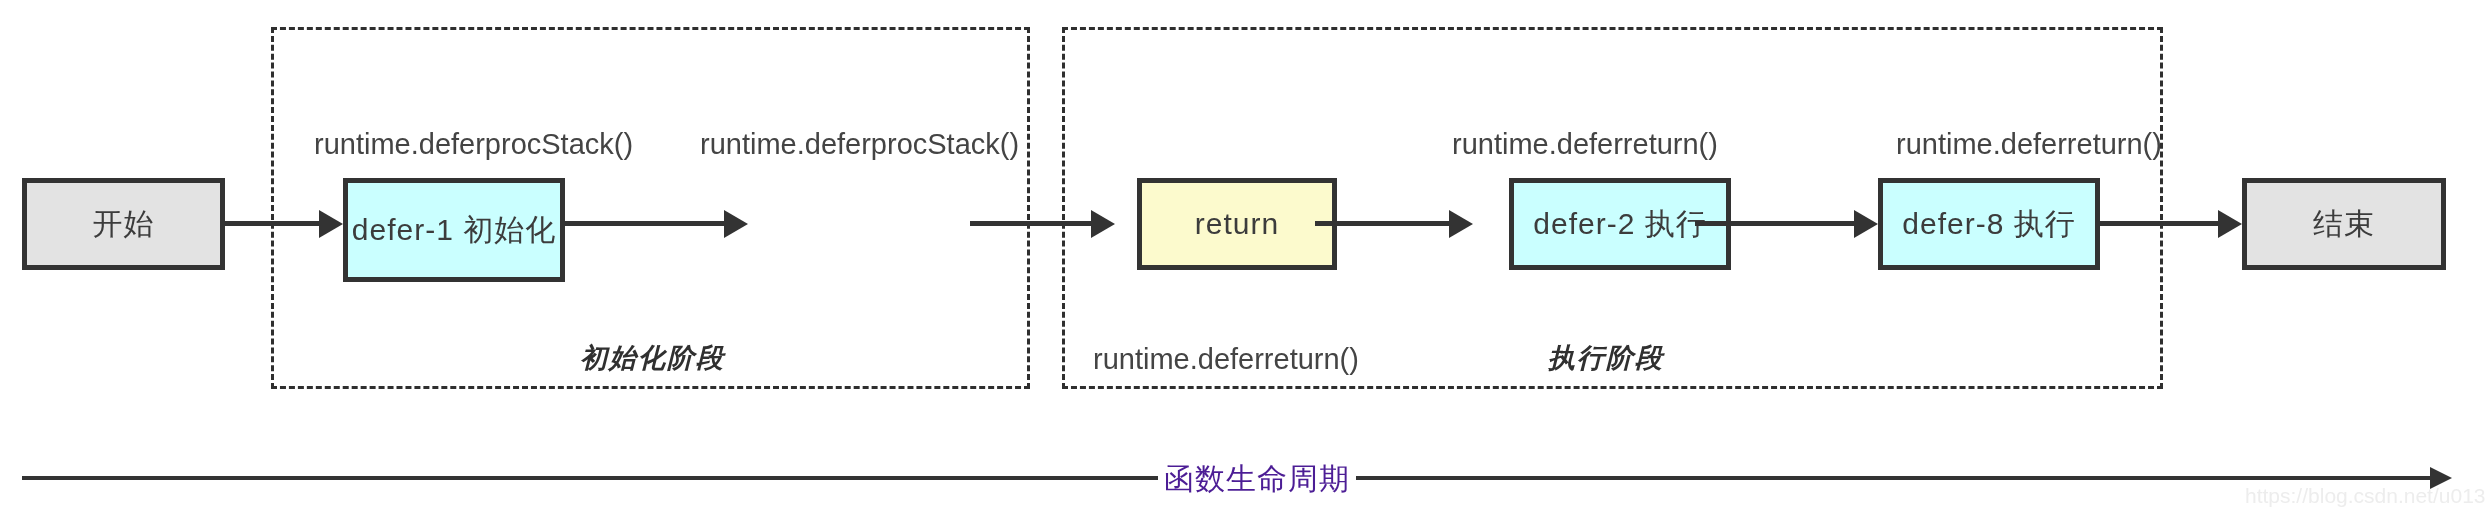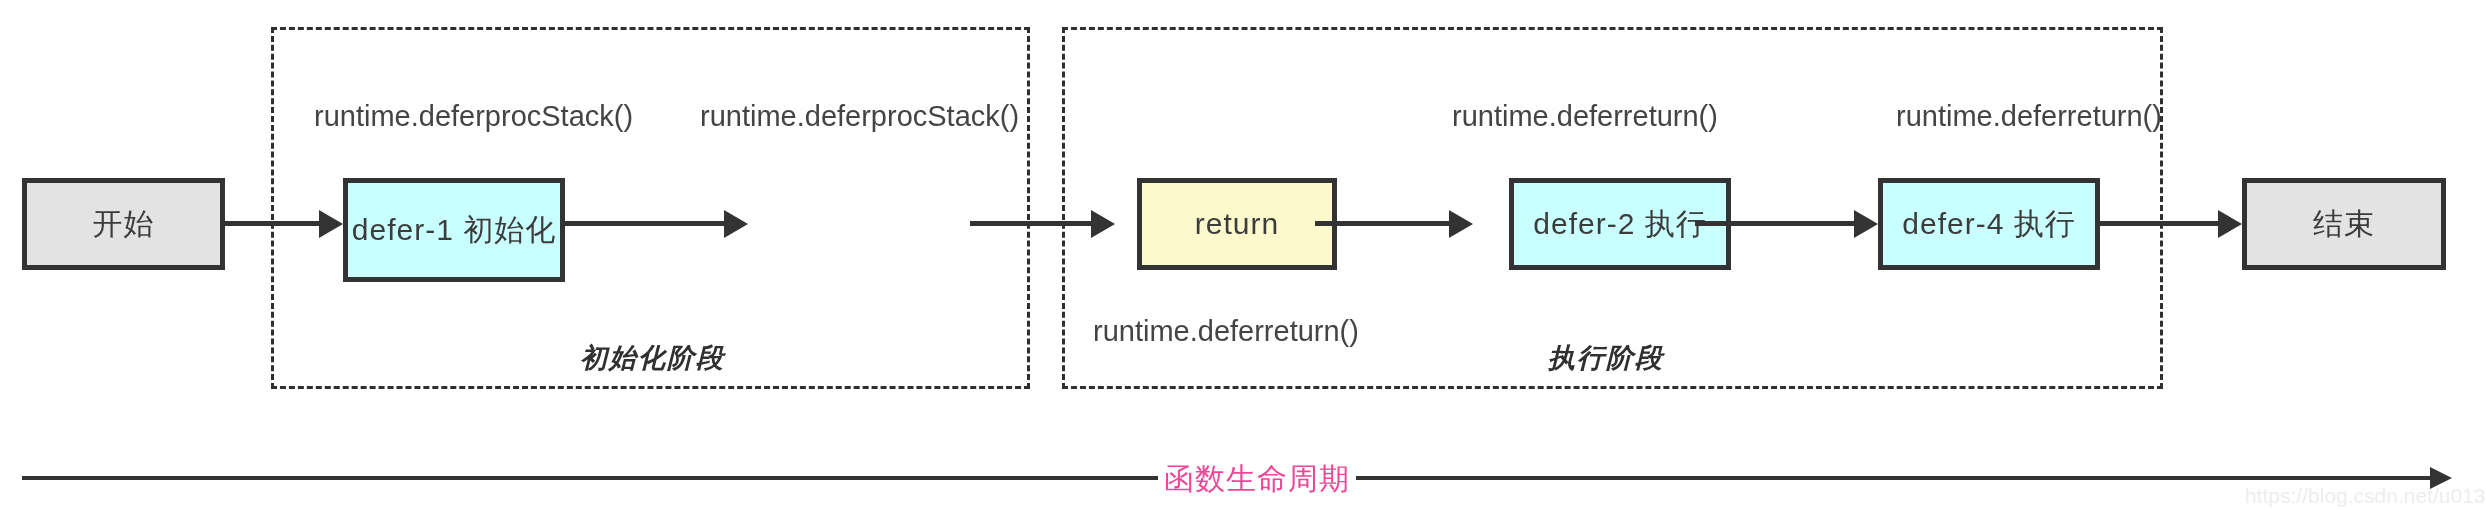--- a/index.html
+++ b/index.html
@@ -45,20 +45,21 @@
   .node.ret {
     background: #fcfacd;
     margin-left: 22px;
   }
   .call-label {
     position: absolute;
     font-size: 29px;
     color: #444444;
     white-space: nowrap;
     letter-spacing: 0px;
+    margin-top: 28px;
   }
   .phase-label {
     position: absolute;
     font-size: 27px;
     font-style: italic;
     font-weight: bold;
     color: #303030;
     white-space: nowrap;
     letter-spacing: 2px;
   }
@@ -84,21 +85,21 @@
     position: absolute;
     width: 0;
     height: 0;
     border-top: 11px solid transparent;
     border-bottom: 11px solid transparent;
     border-left: 22px solid #333333;
   }
   .timeline-label {
     position: absolute;
     font-size: 30px;
-    color: #ec4899;
+    color: #4c1d95;
     background: #ffffff;
     padding: 0 6px;
     white-space: nowrap;
     letter-spacing: 1px;
   }
   .watermark {
     position: absolute;
     font-size: 21px;
     color: #ededed;
     white-space: nowrap;
@@ -132,21 +133,21 @@
 
   <div class="node ret" style="left:1115px; top:178px; width:200px; height:92px;">
     <span>return</span>
   </div>
 
   <div class="node defer" style="left:1473px; top:178px; width:222px; height:92px;margin-left:36px;">
     <span>defer-2 执行</span>
   </div>
 
   <div class="node defer" style="left:1878px; top:178px; width:222px; height:92px;">
-    <span>defer-4 执行</span>
+    <span>defer-8 执行</span>
   </div>
 
   <div class="node terminal" style="left:2242px; top:178px; width:204px; height:92px;">
     <span>结束</span>
   </div>
 
   <div class="connector" style="left:225px; top:221px; width:94px;"></div>
   <div class="arrowhead" style="left:319px; top:210px;"></div>
 
   <div class="connector" style="left:565px; top:221px; width:159px;"></div>

